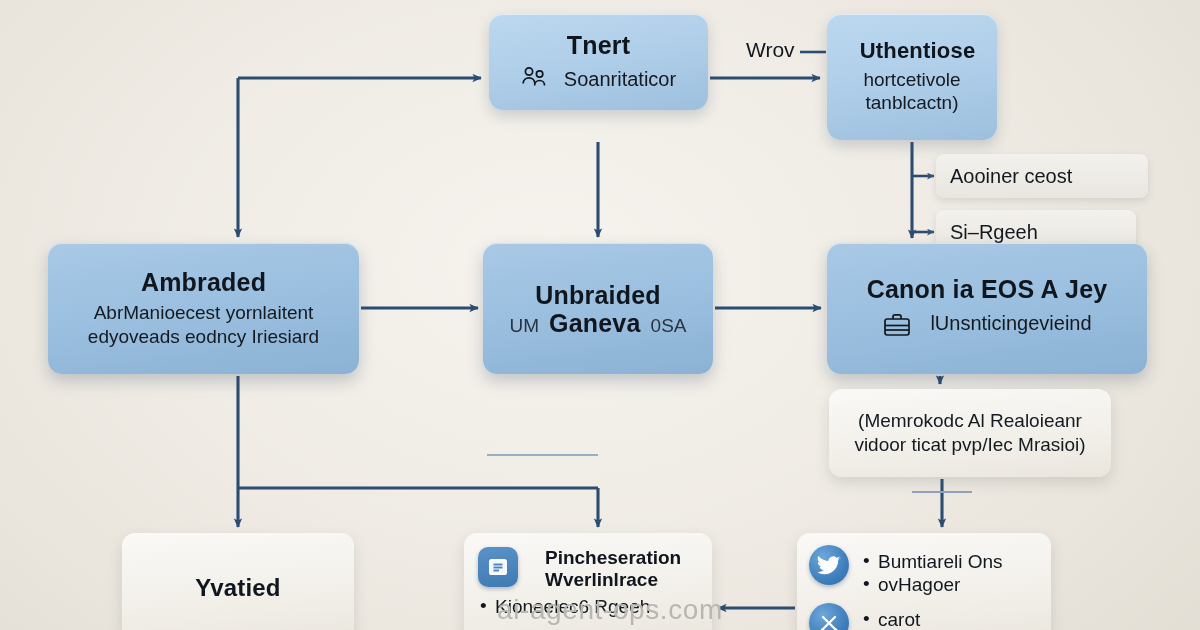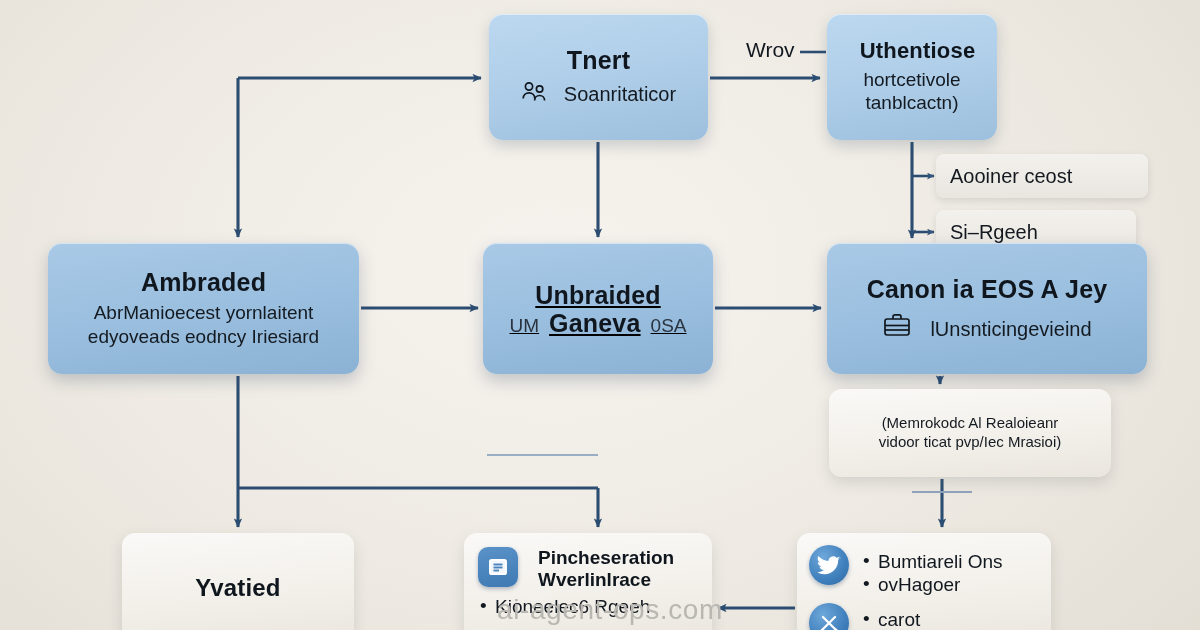--- a/index.html
+++ b/index.html
@@ -44,59 +44,59 @@
   .chip{
     position:absolute;box-sizing:border-box;border-radius:8px;
     background:linear-gradient(180deg,#f3f1ed 0%,#e9e6e0 100%);
     box-shadow:0 3px 7px rgba(90,95,100,.17);
     display:flex;align-items:center;padding:0 14px;
     color:#14191f;
     text-align:center;
   }
 
   
-  #n-intent      {left:489px;top:14px;  width:219px;height:126px;}
+  #n-intent      {left:489px;top:14px;  width:219px;height:96px;}
   #n-intent .ttl {font-size:25px;margin-bottom:6px;}
   #n-intent .row {display:flex;align-items:center;gap:16px;}
   #n-intent .sub {font-size:20px;}
 
   #n-auth        {left:827px;top:14px;  width:170px;height:126px;padding:8px 10px;}
   #n-auth .ttl   {font-size:22px;margin-bottom:4px;margin-left:11px;}
   #n-auth .sub   {font-size:19px;}
 
   #n-ambraded    {left:48px;top:243px;  width:311px;height:131px;}
   #n-ambraded .ttl{font-size:25px;margin-bottom:5px;}
   #n-ambraded .sub{font-size:19px;}
 
-  #n-unbraided   {left:483px;top:243px; width:230px;height:131px;text-decoration:underline;}
+  #n-unbraided   {left:483px;top:243px; width:230px;height:131px;}
   #n-unbraided .ttl{font-size:25px;}
   #n-unbraided .inline{display:flex;align-items:baseline;gap:10px;justify-content:center;}
   #n-unbraided .sm{font-size:19px;color:#2a3440;}
 
   #n-canon       {left:827px;top:243px; width:320px;height:131px;}
   #n-canon .ttl  {font-size:25px;margin-bottom:8px;}
-  #n-canon .row  {display:flex;align-items:flex-end;gap:18px;}
+  #n-canon .row  {display:flex;align-items:flex-start;gap:18px;}
   #n-canon .sub  {font-size:20px;}
 
   #c-access      {left:936px;top:154px; width:212px;height:44px;font-size:20px;}
   #c-alerts      {left:936px;top:210px; width:200px;height:44px;font-size:20px;}
 
   #n-memo        {left:829px;top:389px; width:282px;height:88px;border-radius:13px;}
-  #n-memo .sub   {font-size:15px;}
+  #n-memo .sub   {font-size:19px;}
 
   #n-vuatied     {left:122px;top:533px; width:232px;height:110px;border-radius:13px;
                   justify-content:center;}
   #n-vuatied .ttl{font-size:24px;}
 
   #n-orch        {left:464px;top:533px; width:248px;height:110px;border-radius:13px;
                   align-items:flex-start;justify-content:flex-start;padding:14px 12px 0 14px;}
   #n-bottomright {left:797px;top:533px; width:254px;height:110px;border-radius:13px;
                   align-items:flex-start;justify-content:flex-start;padding:12px 12px 0 12px;}
 
-  .hrow{display:flex;align-items:flex-start;gap:20px;text-align:left;}
+  .hrow{display:flex;align-items:flex-start;gap:27px;text-align:left;}
   .hrow .htxt{font-weight:bold;font-size:19px;line-height:1.14;color:#10161d;}
   .bullets{margin:6px 0 0 0;padding:0;list-style:none;text-align:left;}
   .bullets li{font-size:19px;color:#12181f;line-height:1.2;position:relative;padding-left:17px;}
   .bullets li:before{content:"\2022";position:absolute;left:2px;top:-1px;}
 
   .icon-sq{
     width:40px;height:40px;border-radius:10px;flex:0 0 auto;
     background:linear-gradient(170deg,#5a92c8 0%,#3f7ab4 100%);
     display:flex;align-items:center;justify-content:center;
     box-shadow:0 2px 4px rgba(40,70,105,.35);

